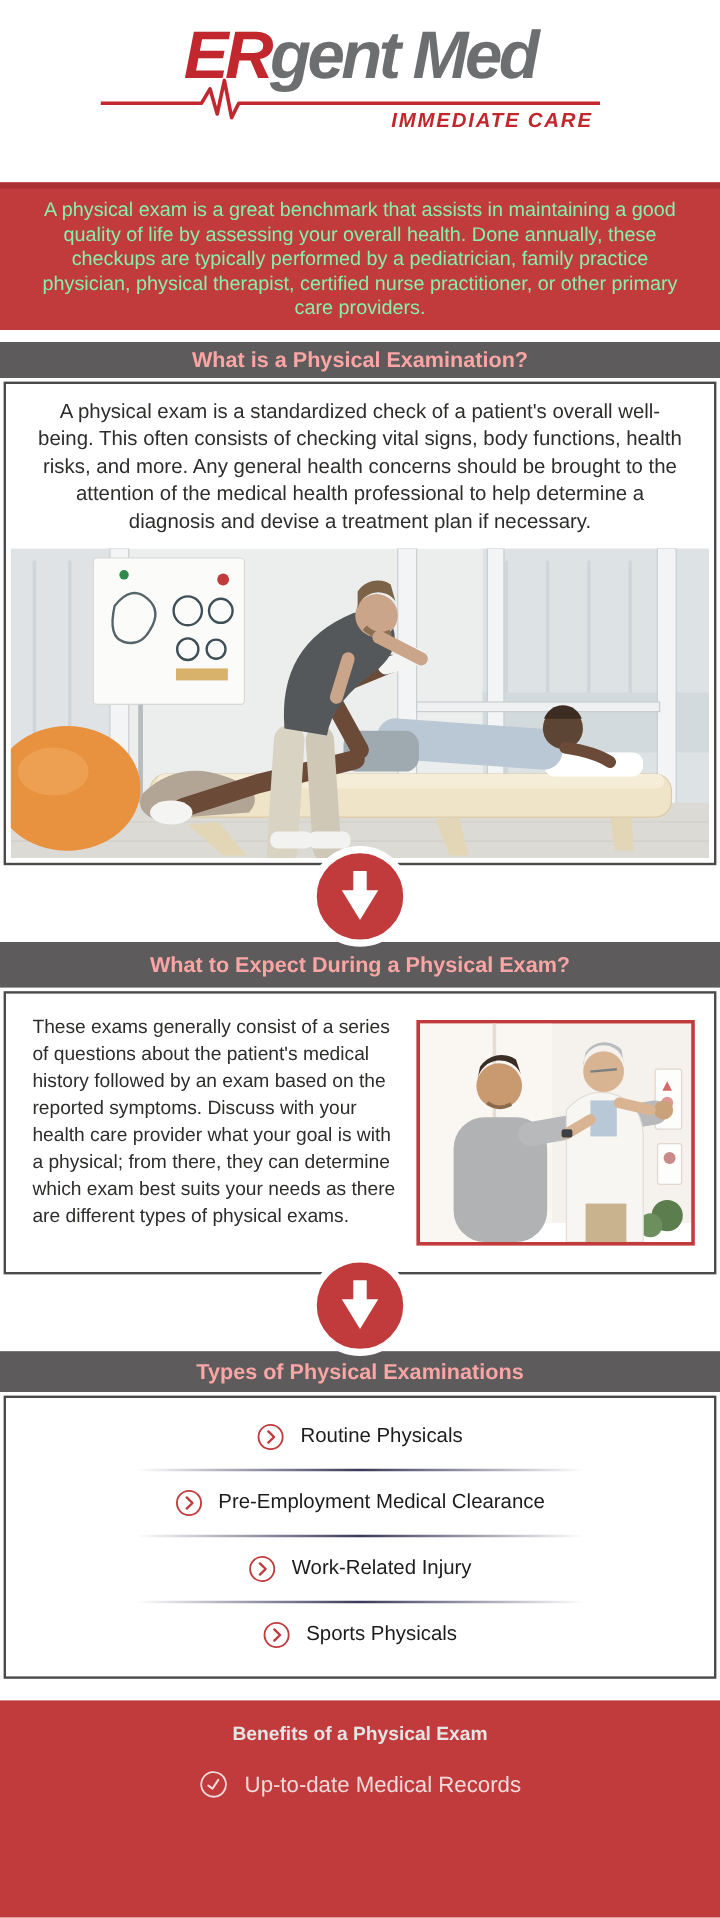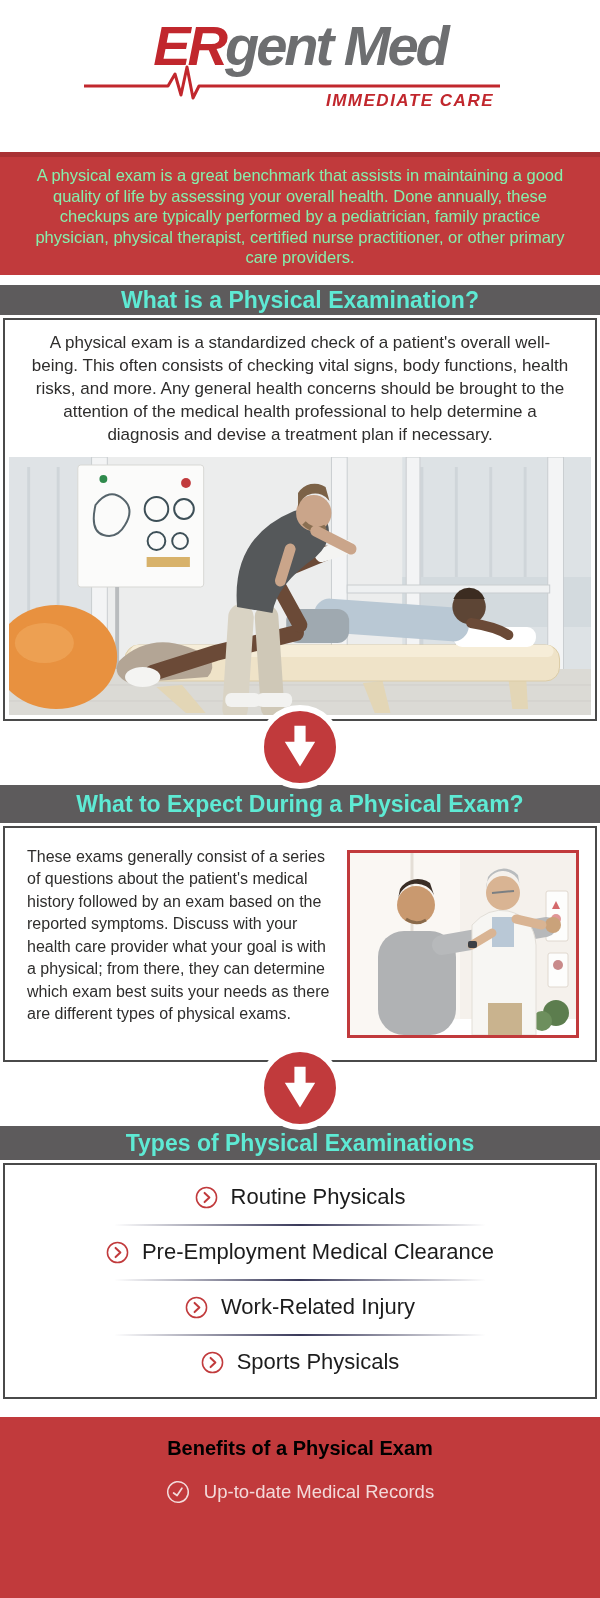--- a/index.html
+++ b/index.html
@@ -14,21 +14,21 @@
   .ekg{position:absolute;left:-22px;top:44px;width:420px;height:44px;z-index:0;}
   .brand{position:relative;z-index:1;font-size:56px;font-weight:bold;font-style:italic;
          letter-spacing:-3px;line-height:1.0;text-align:center;white-space:nowrap;color:#6d6e70;}
   .brand .er{color:#c1272d;}
   .tagline{position:relative;z-index:1;text-align:right;color:#c1272d;font-weight:bold;
            font-style:italic;font-size:17px;letter-spacing:1.5px;margin-top:17px;padding-right:2px;}
   
   .intro{background:#c13a3c;border-top:5px solid #a93134;color:#86efac;
          text-align:center;font-size:16.5px;line-height:20.5px;padding:8px 24px 7px;}
   
-  .bar{background:#5d5b5c;color:#5eead4;font-weight:bold;text-align:center;font-size:23px;}
+  .bar{background:#5d5b5c;color:#fca5a5;font-weight:bold;text-align:center;font-size:18px;}
   .bar1{margin-top:10px;height:30px;line-height:30px;}
   .bar2{height:38px;line-height:38px;}
   .bar3{height:34px;line-height:34px;}
   
   .panel{border:2px solid #4a4a4a;margin:3px 3px 0;background:#ffffff;}
   .panel1 .body-text{padding:11px 26px;font-size:17px;line-height:23px;text-align:center;color:#2e2d2c;margin:0;}
   .photo1{display:block;margin:0 4px 4px;width:calc(100% - 8px);height:258px;}
   
   .arrow-row{height:72px;margin-top:-16px;margin-bottom:8px;display:flex;justify-content:center;
              position:relative;z-index:5;}
@@ -36,27 +36,27 @@
                 box-sizing:content-box;display:flex;align-items:center;justify-content:center;}
   .arrow-circle svg{width:40px;height:46px;display:block;}
   
   .panel2{display:flex;padding:18px 16px 12px 22px;gap:14px;height:202px;}
   .panel2 .body-text{width:306px;font-size:16px;line-height:22.5px;color:#2e2d2c;margin:0;}
   .photo2-frame{border:3px solid #c13a3c;width:226px;height:182px;margin-top:4px;flex:none;}
   .photo2-frame svg{display:block;width:226px;height:182px;}
   
   .panel3{padding:6px 0 8px;}
   .type-row{height:53px;display:flex;align-items:center;justify-content:center;gap:13px;}
-  .type-row .label{font-size:22px;color:#1c1c1c;}
+  .type-row .label{font-size:17px;color:#1c1c1c;}
   .chev{width:23px;height:23px;flex:none;}
   .divider{height:2px;width:372px;margin:0 auto;border-radius:1px;
            background:linear-gradient(90deg, rgba(30,30,75,0) 0%, rgba(22,22,60,0.85) 50%, rgba(30,30,75,0) 100%);}
   
   .footer{margin-top:18px;background:#c13a3c;height:200px;padding-top:20px;box-sizing:border-box;}
-  .footer-title{color:#000000;font-weight:bold;font-size:20px;text-align:center;margin:0 0 20px;}
+  .footer-title{color:#e5e5e5;font-weight:bold;font-size:16px;text-align:center;margin:0 0 20px;}
   .benefit-row{display:flex;align-items:center;justify-content:center;gap:14px;margin-top:13px;}
   .benefit-row .label{font-size:18.5px;color:#f3dada;}
   .check{width:24px;height:24px;flex:none;}
 </style>
 </head>
 <body>
 
 <div class="logo-area">
   <div class="logo-box">
     <svg class="ekg" viewBox="0 0 420 44" preserveAspectRatio="none">

